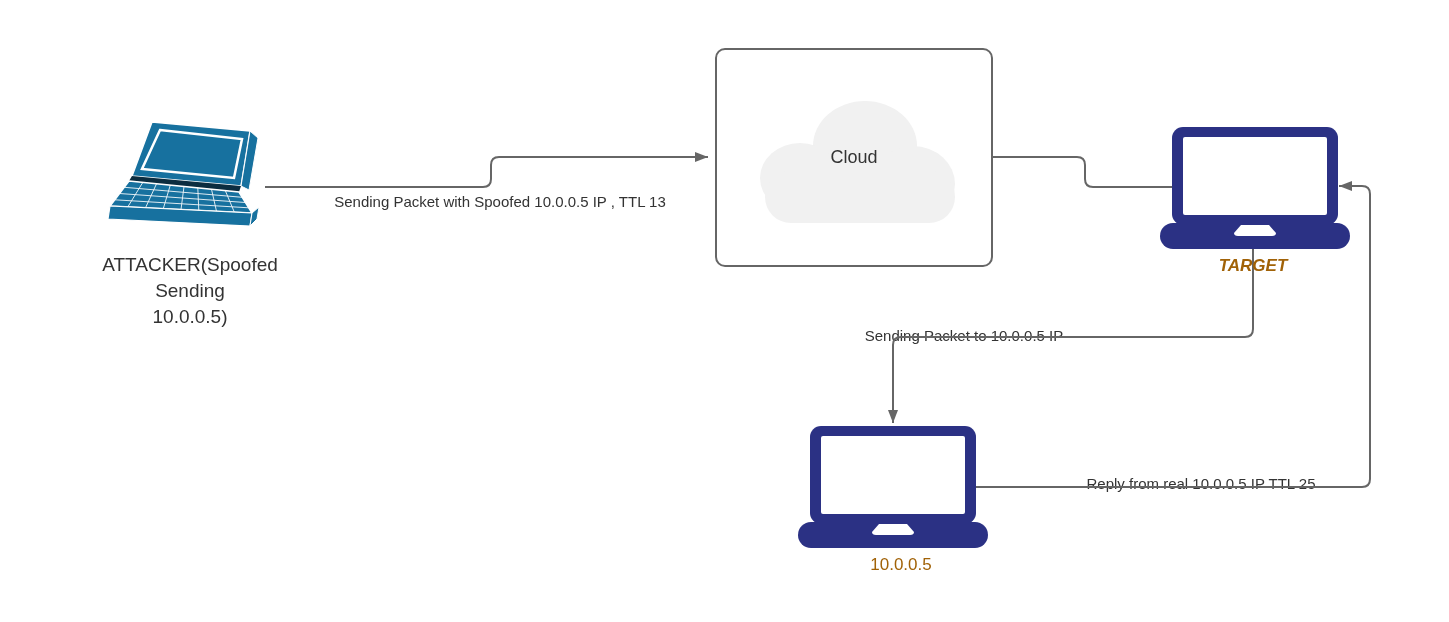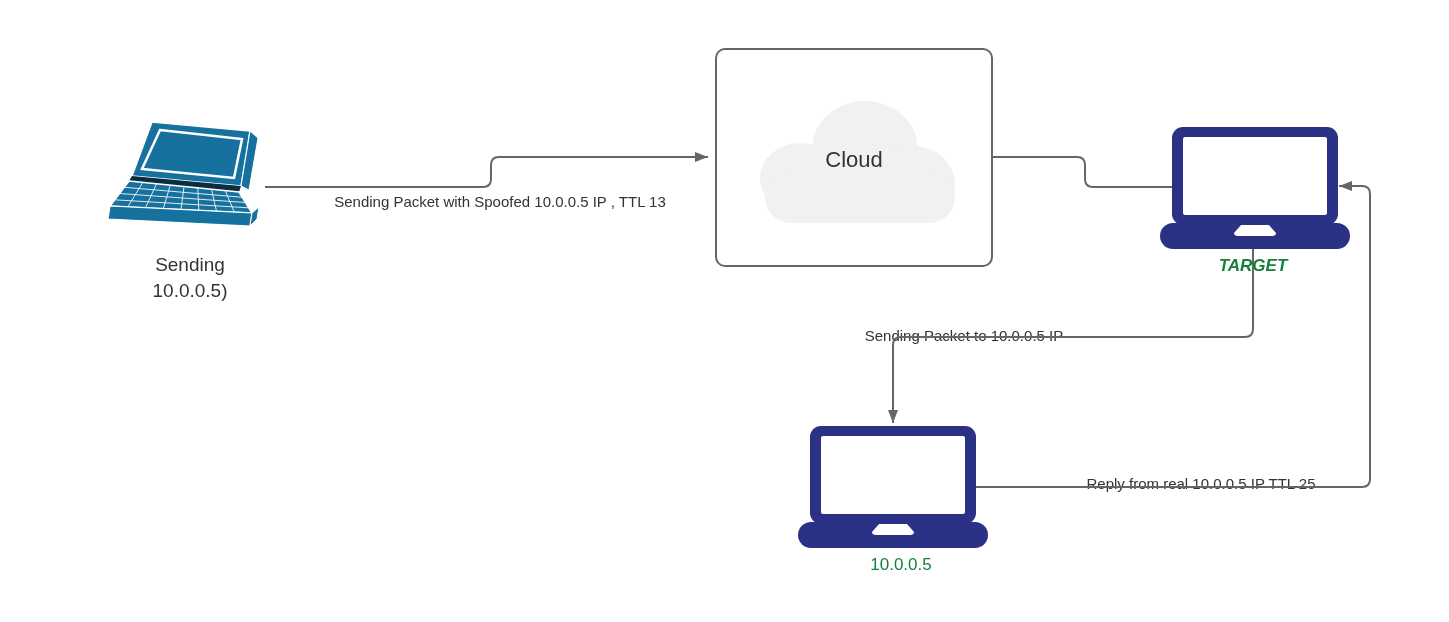--- a/index.html
+++ b/index.html
@@ -10,37 +10,37 @@
   
   .edge-label{
     position:absolute;transform:translateX(-50%);white-space:nowrap;
     font-size:15px;font-weight:normal;color:#333333;z-index:1;
   }
   
   .node-label{
     position:absolute;transform:translateX(-50%);text-align:center;
     font-size:19px;color:#333333;z-index:3;white-space:nowrap;
   }
-  .node-label.black{color:#15803d;}
+  .node-label.black{color:#a16207;}
   .node-label.bold-italic{font-weight:bold;font-style:italic;font-size:17px;}
   .node-label.small{font-size:17px;margin-left:8px;}
   .attacker-label div{line-height:26px;}
   
   .connectors{position:absolute;left:0;top:0;z-index:2;pointer-events:none;}
   .node-icon{position:absolute;z-index:3;}
   
   .cloud-box{
     position:absolute;left:715px;top:48px;width:278px;height:219px;
     border:2.5px solid #666666;border-radius:10px;background:#ffffff;
     box-sizing:border-box;z-index:0;
   }
   .cloud-shape{position:absolute;left:28px;top:46px;}
   .cloud-text{
     position:absolute;left:0;top:97px;width:100%;text-align:center;
-    font-size:22px;color:#333333;
+    font-size:18px;color:#333333;
   }
 </style>
 </head>
 <body>
 
 <div class="canvas">
 
   <div class="edge-label" style="left:500px;top:193px;">Sending Packet with Spoofed 10.0.0.5 IP , TTL 13</div>
   <div class="edge-label" style="left:964px;top:327px;">Sending Packet to 10.0.0.5 IP</div>
   <div class="edge-label" style="left:1201px;top:475px;">Reply from real 10.0.0.5 IP TTL 25</div>
@@ -76,20 +76,21 @@
       <path d="M125.3,72.6 L134.3,94.1"></path>
       <path d="M24.3,69.3 L142.3,79.3"></path>
         <path d="M19.5,75.5 L145.5,84.5"></path>
       <path d="M14.8,81.8 L148.8,89.8"></path>
     </g>
 
     <path d="M10,88 L152,95 L150,108 L8,101 Z" fill="#17719f" stroke="#ffffff" stroke-width="1.2"></path>
     <path d="M152,95 L159,89 L157,101 L150,108 Z" fill="#17719f" stroke="#ffffff" stroke-width="1"></path>
   </svg>
   <div class="node-label attacker-label" style="left:190px;top:252px;">
+    <div>ATTACKER(Spoofed</div>
     <div>Sending</div>
     <div>10.0.0.5)</div>
   </div>
 
   <div class="cloud-box">
     <svg class="cloud-shape" width="220" height="130" viewBox="0 0 220 130">
       <g fill="#f1f1f1">
         <ellipse cx="120" cy="50" rx="52" ry="45"></ellipse>
         <ellipse cx="55" cy="82" rx="40" ry="35"></ellipse>
         <ellipse cx="168" cy="88" rx="42" ry="38"></ellipse>

